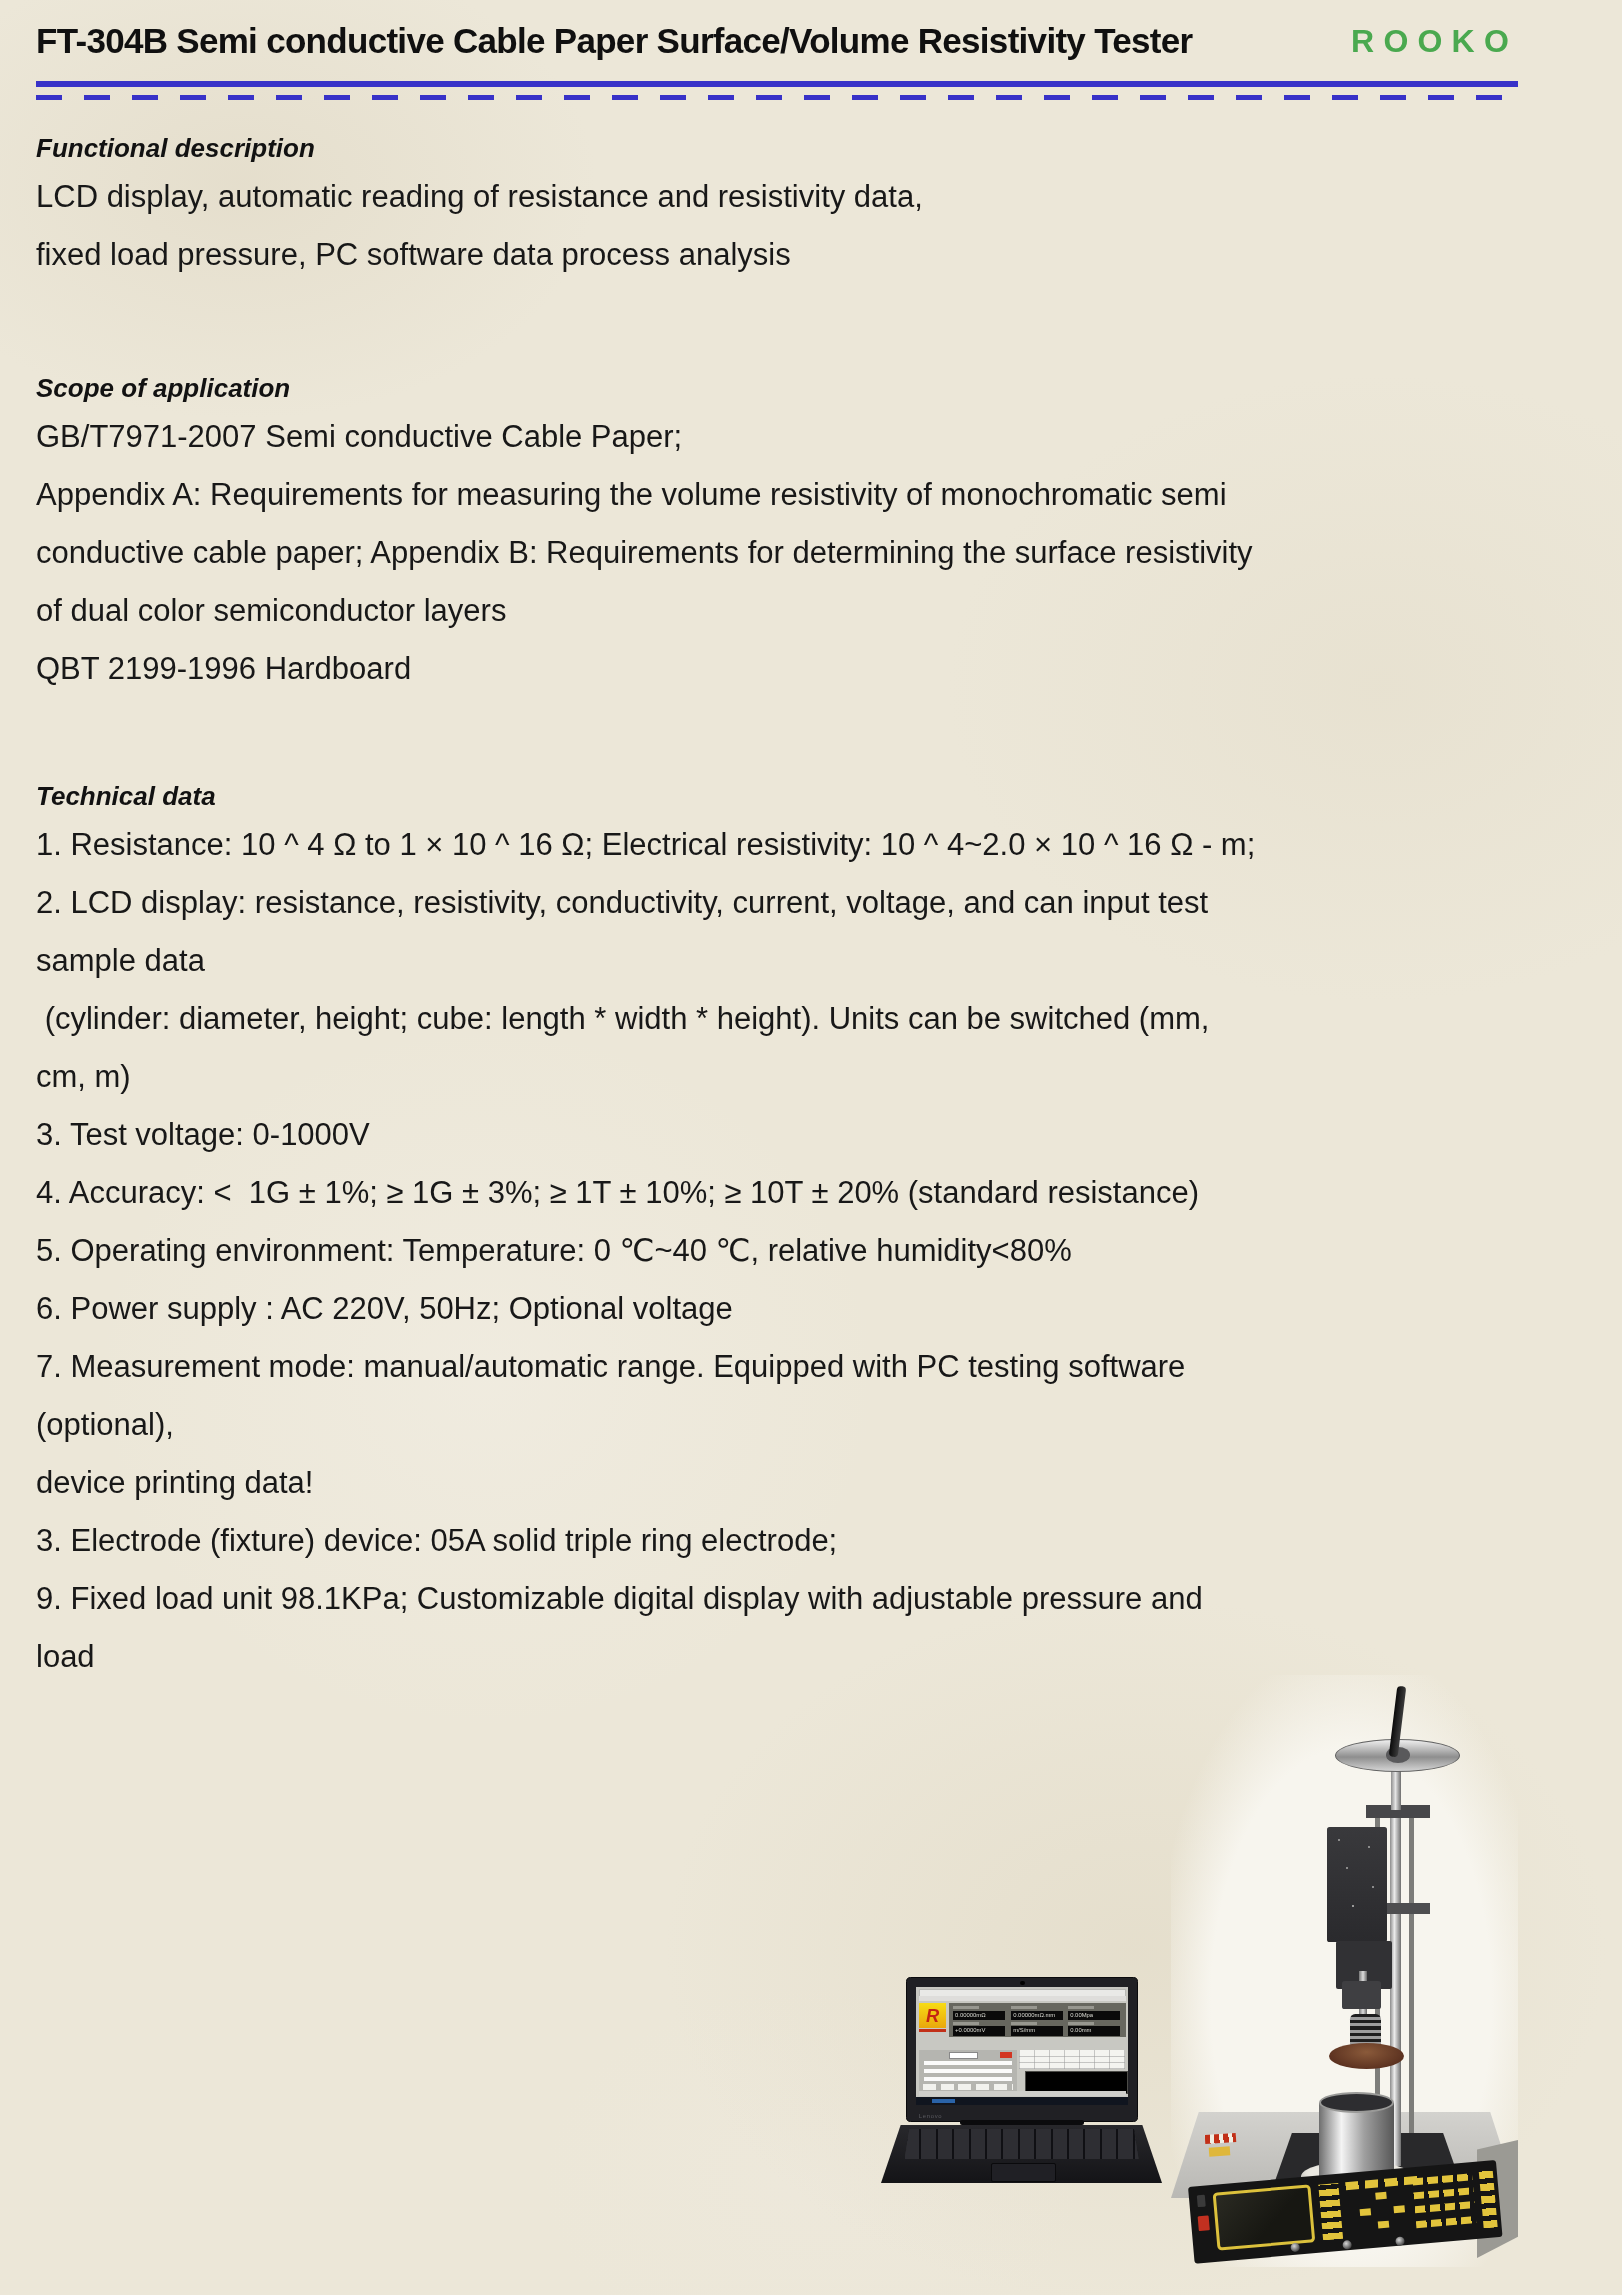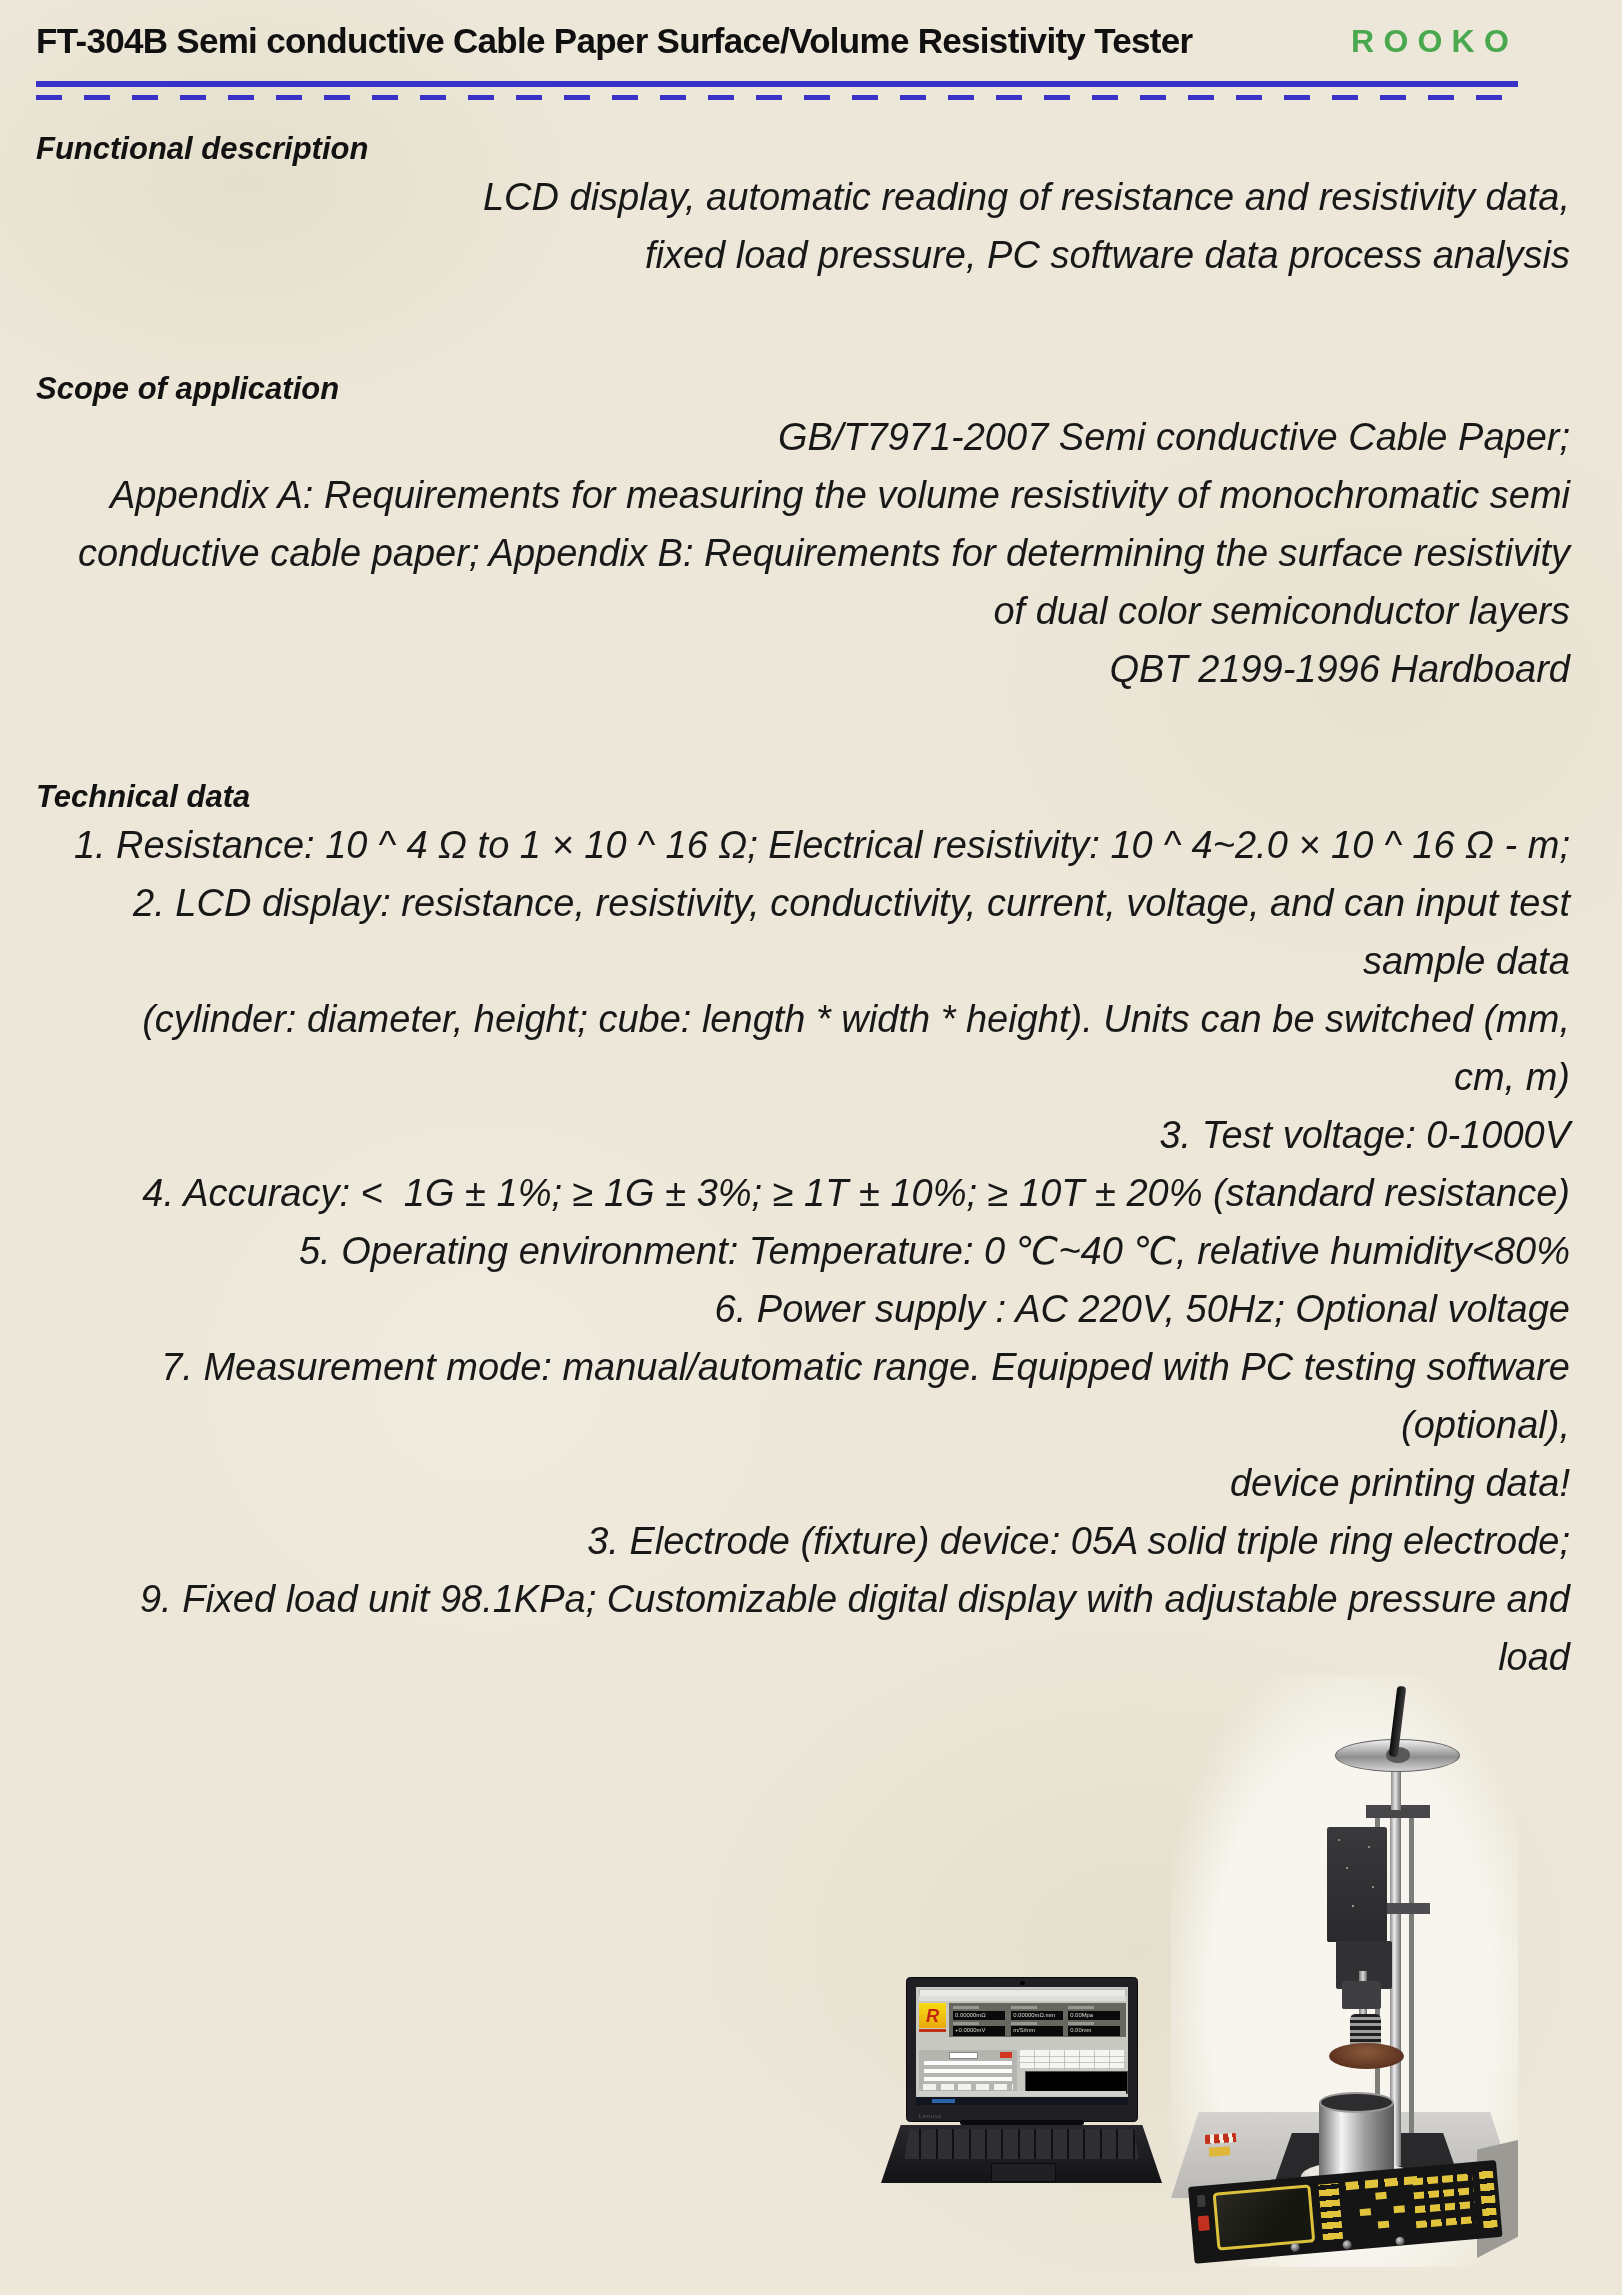--- a/index.html
+++ b/index.html
@@ -18,25 +18,25 @@
 
   
   .hdr{display:flex;align-items:flex-end;width:1482px;}
   .title{font-size:35px;font-weight:700;letter-spacing:-0.7px;color:#101010;line-height:48px;white-space:nowrap;}
   .brand{margin-left:auto;font-size:32px;font-weight:700;letter-spacing:9.2px;color:#4aa94f;line-height:48px;}
   .rule-solid{width:1482px;height:5.9px;background:#3832c8;margin-top:15.7px;}
   .rule-dashed{width:1482px;height:4.6px;margin-top:8.5px;
       background:repeating-linear-gradient(90deg,#3832c8 0 26px,transparent 26px 48px);}
 
   
-  .sec-h{font-size:31px;font-weight:700;font-style:italic;color:#121212;line-height:39px;}
+  .sec-h{font-size:26px;font-weight:700;font-style:italic;color:#121212;line-height:39px;}
   .sec-h.functional{margin-top:29px;}
   .sec-h.scope{margin-top:85px;}
   .sec-h.technical{margin-top:79px;}
-  .tline{font-size:38px;font-style:italic;color:#181818;line-height:58px;white-space:pre-wrap;text-align:right;}
+  .tline{font-size:31px;color:#181818;line-height:58px;white-space:pre-wrap;}
 
   
   .laptop{position:absolute;left:881px;top:1977px;width:281px;height:206px;z-index:1;}
   .lap-lid{position:absolute;left:25px;top:0;width:230px;height:143px;background:#202024;
            border:0.7px solid #0a0a0c;border-radius:4.6px;}
   .lap-cam{position:absolute;left:113px;top:2.6px;width:4.6px;height:4.6px;border-radius:50%;background:#000;}
   .lap-screen{position:absolute;left:9.2px;top:8.5px;width:212px;height:118px;background:#c8c8c2;}
   .lap-brand{position:absolute;left:11.8px;bottom:2px;font-size:5.9px;color:#5a5a60;letter-spacing:0.7px;}
   .app-titlebar{position:absolute;left:2.6px;top:2.6px;right:2.6px;height:5.9px;background:#e9e9e7;border:0.7px solid #b9b9b5;}
   .app-menubar{position:absolute;left:2.6px;top:9.8px;right:2.6px;height:5.2px;background:#dedddb;}

